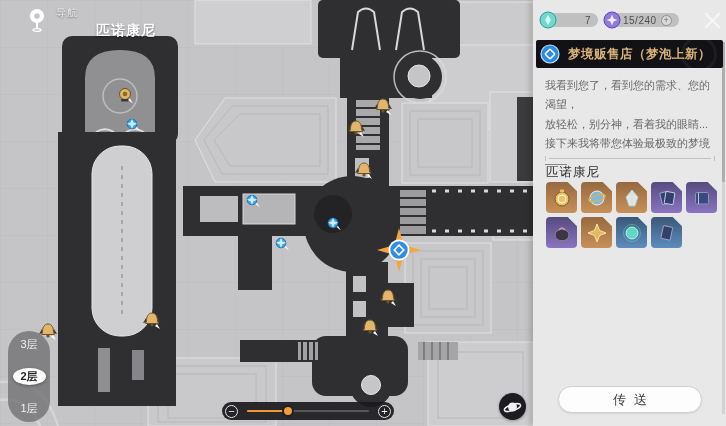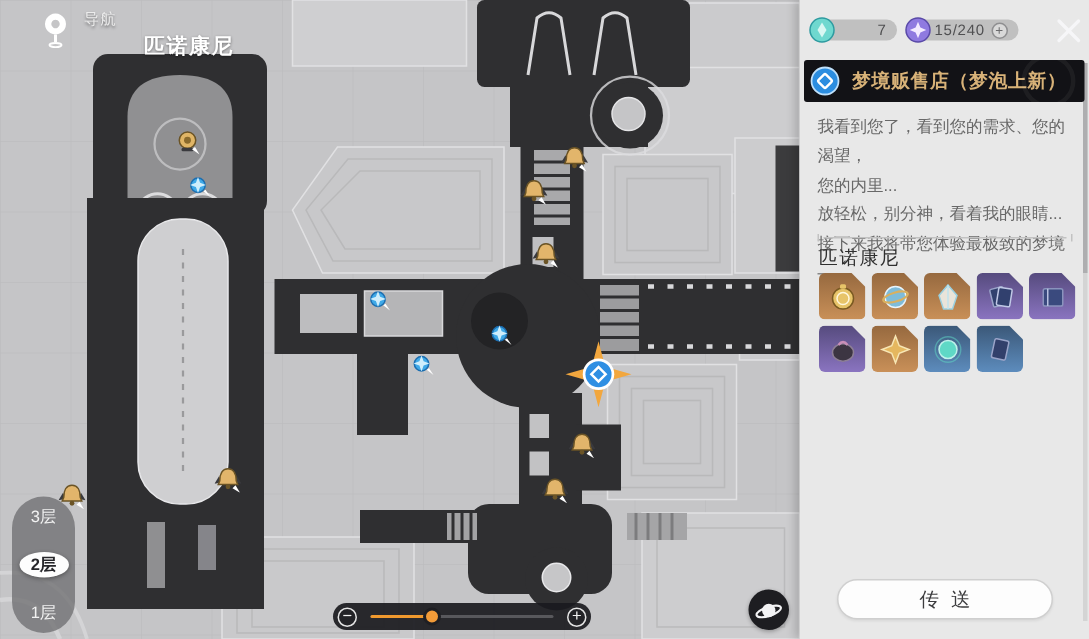--- a/index.html
+++ b/index.html
@@ -334,21 +334,20 @@
     <svg width="20" height="20" viewBox="0 0 20 20">
       <circle cx="10" cy="10" r="9" fill="#2b8de0" stroke="#bfe0fa" stroke-width="1.2"></circle>
       <rect x="6.5" y="6.5" width="7" height="7" rx="1" fill="none" stroke="#fff" stroke-width="1.6" transform="rotate(45 10 10)"></rect>
     </svg>
     <span id="panel-title">梦境贩售店（梦泡上新）</span>
     <div id="panel-emblem"></div>
   </div>
 
   <div id="panel-desc">
     <div>我看到您了，看到您的需求、您的渴望，</div>
-    <div>您的内里...</div>
     <div>放轻松，别分神，看着我的眼睛...</div>
     <div>接下来我将带您体验最极致的梦境——</div>
   </div>
 
   <div id="panel-divider">
     <div class="dl"></div>
     <div class="tick" style="left:0;"></div>
     <div class="tick" style="right:0;"></div>
   </div>
 

